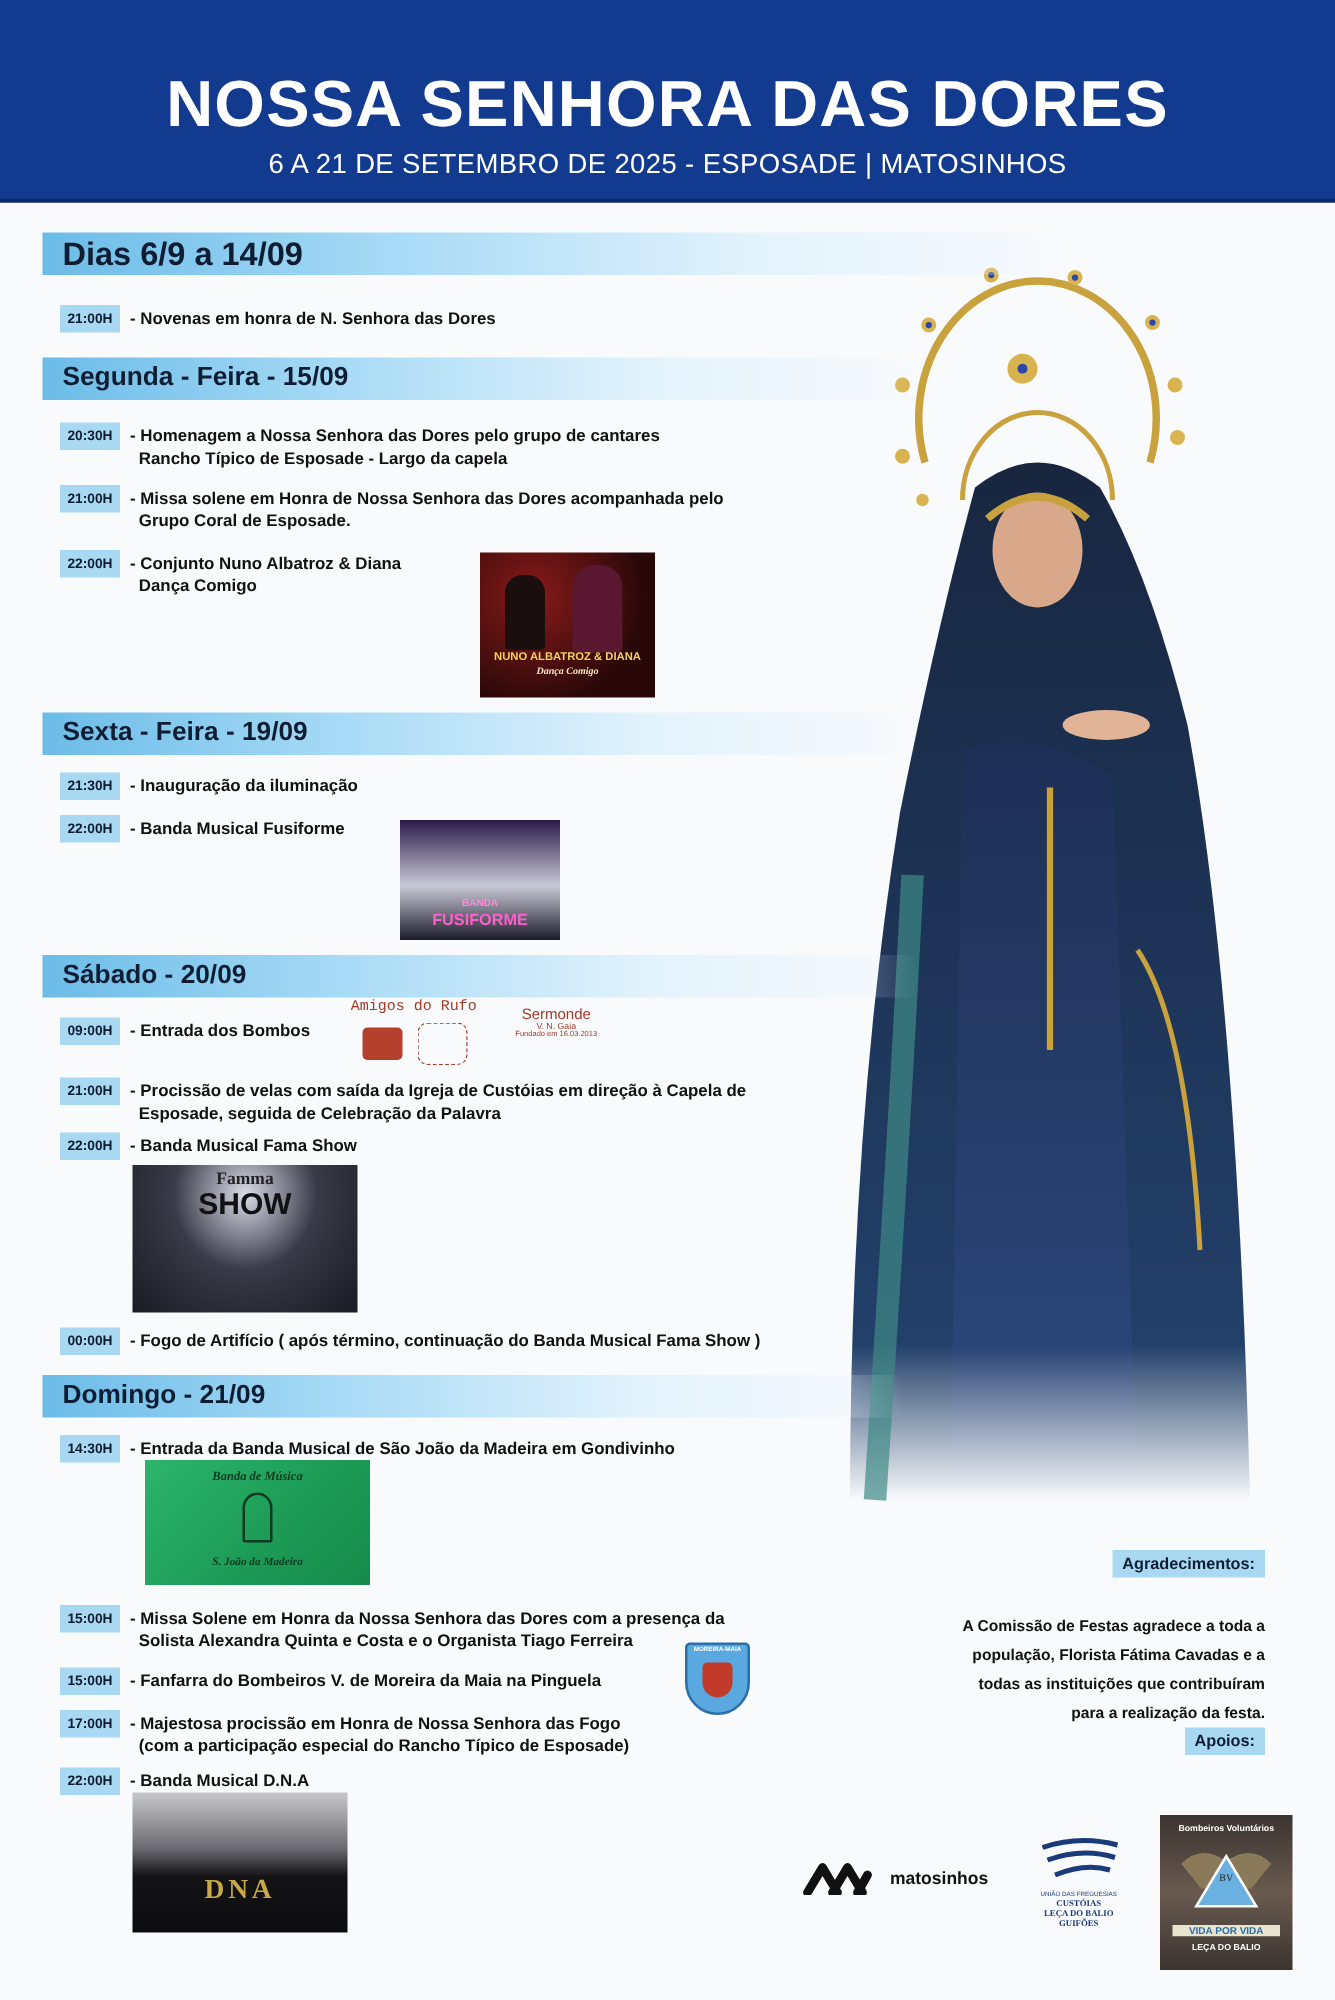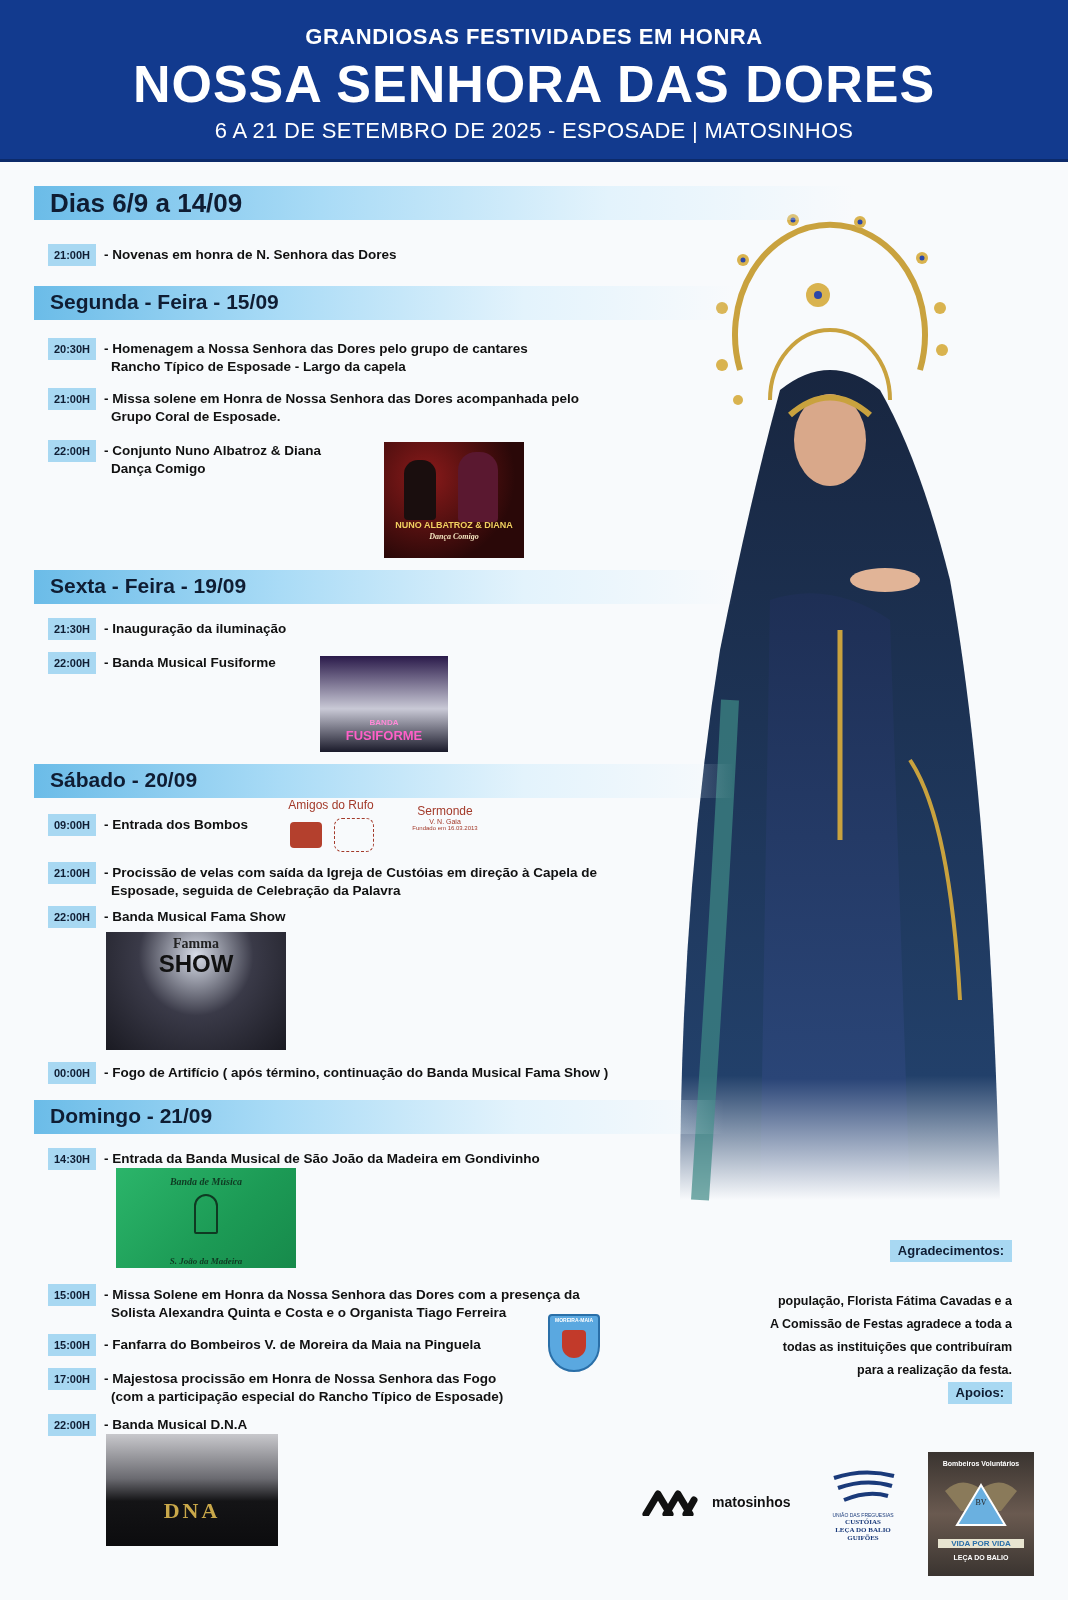--- a/index.html
+++ b/index.html
@@ -26,21 +26,20 @@
 
   .ack-label { position: absolute; right: 56px; height: 22px; background: #a8d8f2; font-size: 13px; font-weight: bold; padding: 3px 8px; color: #0f1d33; }
   .ack-text { position: absolute; right: 56px; top: 1290px; width: 300px; text-align: right; font-size: 12.5px; font-weight: bold; line-height: 23px; color: #111; }
 
   .logo { position: absolute; }
 </style>
 </head>
 <body>
 
 <div class="header">
-  <div class="sup">GRANDIOSAS FESTIVIDADES EM HONRA</div>
   <div class="title">NOSSA SENHORA DAS DORES</div>
   <div class="sub">6 A 21 DE SETEMBRO DE 2025 - ESPOSADE | MATOSINHOS</div>
 </div>
 
 <div class="statue">
   <svg width="370" height="1030" viewBox="0 0 370 1030">
     <defs>
       <linearGradient id="robe" x1="0" y1="0" x2="0" y2="1">
         <stop offset="0" stop-color="#1e2f55"></stop>
         <stop offset="0.8" stop-color="#2a4577"></stop>
@@ -139,21 +138,21 @@
 </div>
 
 <div class="day-bar" style="top:764px; width:700px;">
   <span>Sábado - 20/09</span>
 </div>
 <div class="ev" style="top:814px;">
   <div class="time">09:00H</div>
   <div class="txt">- Entrada dos Bombos</div>
 </div>
 <div class="logo" style="left:276px; top:798px; width:110px; height:58px;">
-  <div style="font-size:12px; color:#a33a2a; text-align:center; font-family:Liberation Sans, sans-serif;">Amigos do Rufo</div>
+  <div style="font-size:12px; color:#a33a2a; text-align:center; font-family:Liberation Mono, monospace;">Amigos do Rufo</div>
   <div style="position:absolute; left:14px; top:24px; width:32px; height:26px; background:#b4402d; border-radius:4px;"></div>
   <div style="position:absolute; left:58px; top:20px; width:40px; height:34px; border:1px dashed #a33a2a; border-radius:8px;"></div>
 </div>
 <div class="logo" style="left:400px; top:804px; width:90px; height:40px; text-align:center;">
   <div style="font-size:12px; color:#a33a2a;">Sermonde</div>
   <div style="font-size:7px; color:#a33a2a;">V. N. Gaia</div>
   <div style="font-size:6px; color:#a33a2a;">Fundado em 16.03.2013</div>
 </div>
 <div class="ev" style="top:862px;">
   <div class="time">21:00H</div>
@@ -176,21 +175,21 @@
 <div class="day-bar" style="top:1100px; width:690px;">
   <span>Domingo - 21/09</span>
 </div>
 <div class="ev" style="top:1148px;">
   <div class="time">14:30H</div>
   <div class="txt">- Entrada da Banda Musical de São João da Madeira em Gondivinho</div>
 </div>
 <div class="img" style="left:116px; top:1168px; width:180px; height:100px; background: linear-gradient(135deg, #2bb56a, #1c9a55 60%, #178a4b);">
   <div class="cap" style="top:8px; font-size:10px; color:#0f3a22; font-style:italic; font-family:'Liberation Serif', serif;">Banda de Música</div>
   <div style="position:absolute; left:78px; top:26px; width:24px; height:40px; border:2px solid #0f3a22; border-radius:12px 12px 2px 2px;"></div>
-  <div class="cap" style="top:88px; font-size:9px; color:#0f3a22; font-style:italic; font-family:'Liberation Serif', serif;">S. João da Madeira</div>
+  <div class="cap" style="top:76px; font-size:9px; color:#0f3a22; font-style:italic; font-family:'Liberation Serif', serif;">S. João da Madeira</div>
 </div>
 <div class="ev" style="top:1284px;">
   <div class="time">15:00H</div>
   <div class="txt">- Missa Solene em Honra da Nossa Senhora das Dores com a presença da</div>
   <div class="txt" style="top:20px; left:63px;">Solista Alexandra Quinta e Costa e o Organista Tiago Ferreira</div>
 </div>
 <div class="ev" style="top:1334px;">
   <div class="time">15:00H</div>
   <div class="txt">- Fanfarra do Bombeiros V. de Moreira da Maia na Pinguela</div>
 </div>
@@ -206,22 +205,22 @@
 <div class="ev" style="top:1414px;">
   <div class="time">22:00H</div>
   <div class="txt">- Banda Musical D.N.A</div>
 </div>
 <div class="img" style="left:106px; top:1434px; width:172px; height:112px; background: linear-gradient(180deg, #c8c8cc 0%, #6a6a70 40%, #141416 60%, #0c0c0e 100%);">
   <div class="cap" style="top:64px; font-size:22px; color:#c9a84a; letter-spacing:3px; font-family:'Liberation Serif', serif;">DNA</div>
 </div>
 
 <div class="ack-label" style="top:1240px;margin-left:18px;">Agradecimentos:</div>
 <div class="ack-text">
+  <div>A Comissão de Festas agradece a toda a</div>
   <div>população, Florista Fátima Cavadas e a</div>
-  <div>A Comissão de Festas agradece a toda a</div>
   <div>todas as instituições que contribuíram</div>
   <div>para a realização da festa.</div>
 </div>
 
 <div class="ack-label" style="top:1382px;">Apoios:</div>
 
 <div class="logo" style="left:642px; top:1490px; width:160px; height:30px;">
   <svg width="60" height="26" viewBox="0 0 60 26" style="position:absolute; left:0; top:0;">
     <path d="M 4 24 L 16 4 L 28 24 M 24 24 L 36 4 L 48 24 M 44 24 L 52 10" stroke="#111" stroke-width="7" fill="none" stroke-linecap="round" stroke-linejoin="round"></path>
   </svg>

